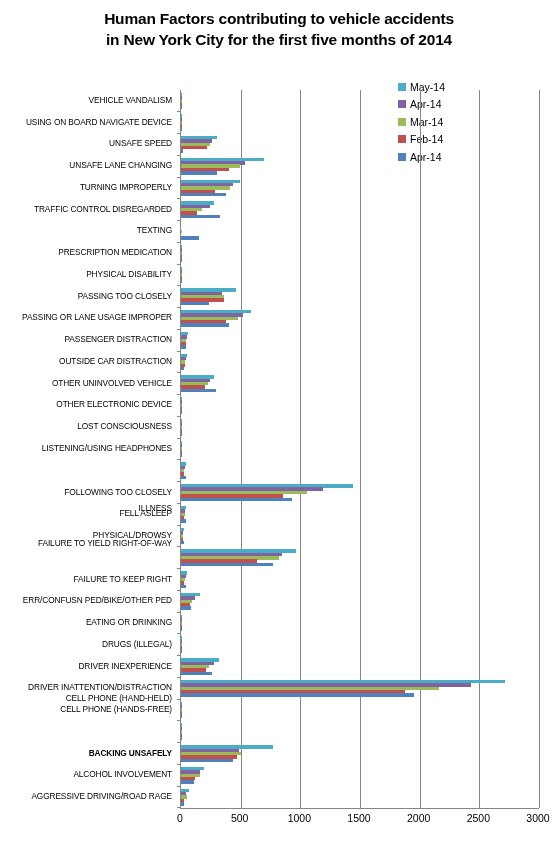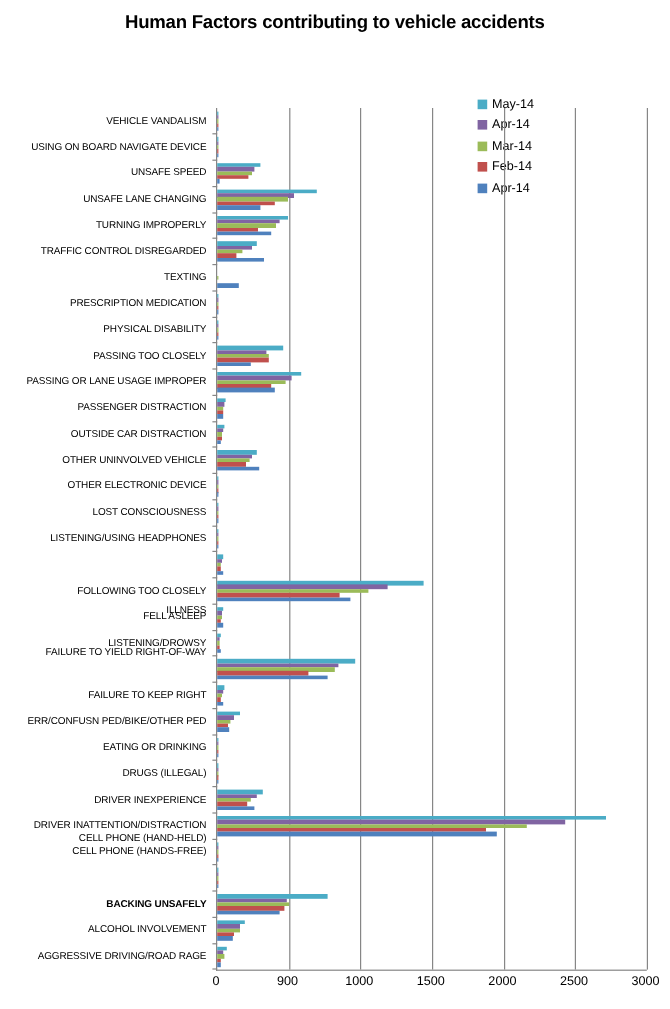--- a/index.html
+++ b/index.html
@@ -85,20 +85,21 @@
     white-space:nowrap;
   }
 </style>
 </head>
 <body>
 
 <div class="chart-wrap">
 
   <div class="title">
     <div>Human Factors contributing to vehicle accidents</div>
+    <div>in New York City for the first five months of 2014</div>
   </div>
 
   <div class="legend" id="legend">
       <div class="legend-item">
         <span class="legend-swatch" style="background: rgb(75, 172, 198);"></span>
         <span class="legend-label">May-14</span>
       </div>
       <div class="legend-item">
         <span class="legend-swatch" style="background: rgb(128, 100, 162);"></span>
         <span class="legend-label">Apr-14</span>
@@ -131,21 +132,21 @@
       <div class="cat" style="top: 223.455px; text-align: center;">PASSING OR LANE USAGE IMPROPER</div>
       <div class="cat" style="top: 245.212px;">PASSENGER DISTRACTION</div>
       <div class="cat" style="top: 266.97px;">OUTSIDE CAR DISTRACTION</div>
       <div class="cat" style="top: 288.727px;">OTHER UNINVOLVED VEHICLE</div>
       <div class="cat" style="top: 310.485px;">OTHER ELECTRONIC DEVICE</div>
       <div class="cat" style="top: 332.242px;">LOST CONSCIOUSNESS</div>
       <div class="cat" style="top: 354px;">LISTENING/USING HEADPHONES</div>
       <div class="cat" style="top: 380px; margin-top: 34px;">ILLNESS</div>
       <div class="cat" style="top: 397.515px;">FOLLOWING TOO CLOSELY</div>
       <div class="cat" style="top: 419.273px;">FELL ASLEEP</div>
-      <div class="cat" style="top: 441.03px;">LISTENING/DROWSY</div>
+      <div class="cat" style="top: 441.03px;">PHYSICAL/DROWSY</div>
       <div class="cat" style="top: 449px;">FAILURE TO YIELD RIGHT-OF-WAY</div>
       <div class="cat" style="top: 484.545px;">FAILURE TO KEEP RIGHT</div>
       <div class="cat" style="top: 506.303px;">ERR/CONFUSN  PED/BIKE/OTHER PED</div>
       <div class="cat" style="top: 528.061px;">EATING OR DRINKING</div>
       <div class="cat" style="top: 549.818px;">DRUGS (ILLEGAL)</div>
       <div class="cat" style="top: 571.576px;">DRIVER INEXPERIENCE</div>
       <div class="cat" style="top: 593.333px;">DRIVER INATTENTION/DISTRACTION</div>
       <div class="cat" style="top: 615.091px;">CELL PHONE (HANDS-FREE)</div>
       <div class="cat" style="top: 604px;">CELL PHONE (HAND-HELD)</div>
       <div class="cat" style="top: 658.606px; font-weight: bold;">BACKING UNSAFELY</div>
@@ -421,21 +422,21 @@
         <div class="bar" title="AGGRESSIVE DRIVING/ROAD RAGE May-14: 67" style="top: 2.50379px; width: 7.99533px; background: rgb(75, 172, 198);"></div>
         <div class="bar" title="AGGRESSIVE DRIVING/ROAD RAGE Apr-14: 42" style="top: 5.85379px; width: 5.012px; background: rgb(128, 100, 162);"></div>
         <div class="bar" title="AGGRESSIVE DRIVING/ROAD RAGE Mar-14: 50" style="top: 9.20379px; width: 5.96667px; background: rgb(155, 187, 89);"></div>
         <div class="bar" title="AGGRESSIVE DRIVING/ROAD RAGE Feb-14: 25" style="top: 12.5538px; width: 2.98333px; background: rgb(192, 80, 77);"></div>
         <div class="bar" title="AGGRESSIVE DRIVING/ROAD RAGE Jan-14: 25" style="top: 15.9038px; width: 2.98333px; background: rgb(79, 129, 189);"></div>
       </div>
     </div>
 
   <div class="xlabels" id="xlabels">
       <div class="xlabel" style="left: 180px;">0</div>
-      <div class="xlabel" style="left: 239.667px;">900</div>
+      <div class="xlabel" style="left: 239.667px;">500</div>
       <div class="xlabel" style="left: 299.333px;">1000</div>
       <div class="xlabel" style="left: 359px;">1500</div>
       <div class="xlabel" style="left: 418.667px;">2000</div>
       <div class="xlabel" style="left: 478.333px;">2500</div>
       <div class="xlabel" style="left: 538px;">3000</div>
     </div>
 
 </div>
 
 </body></html>

